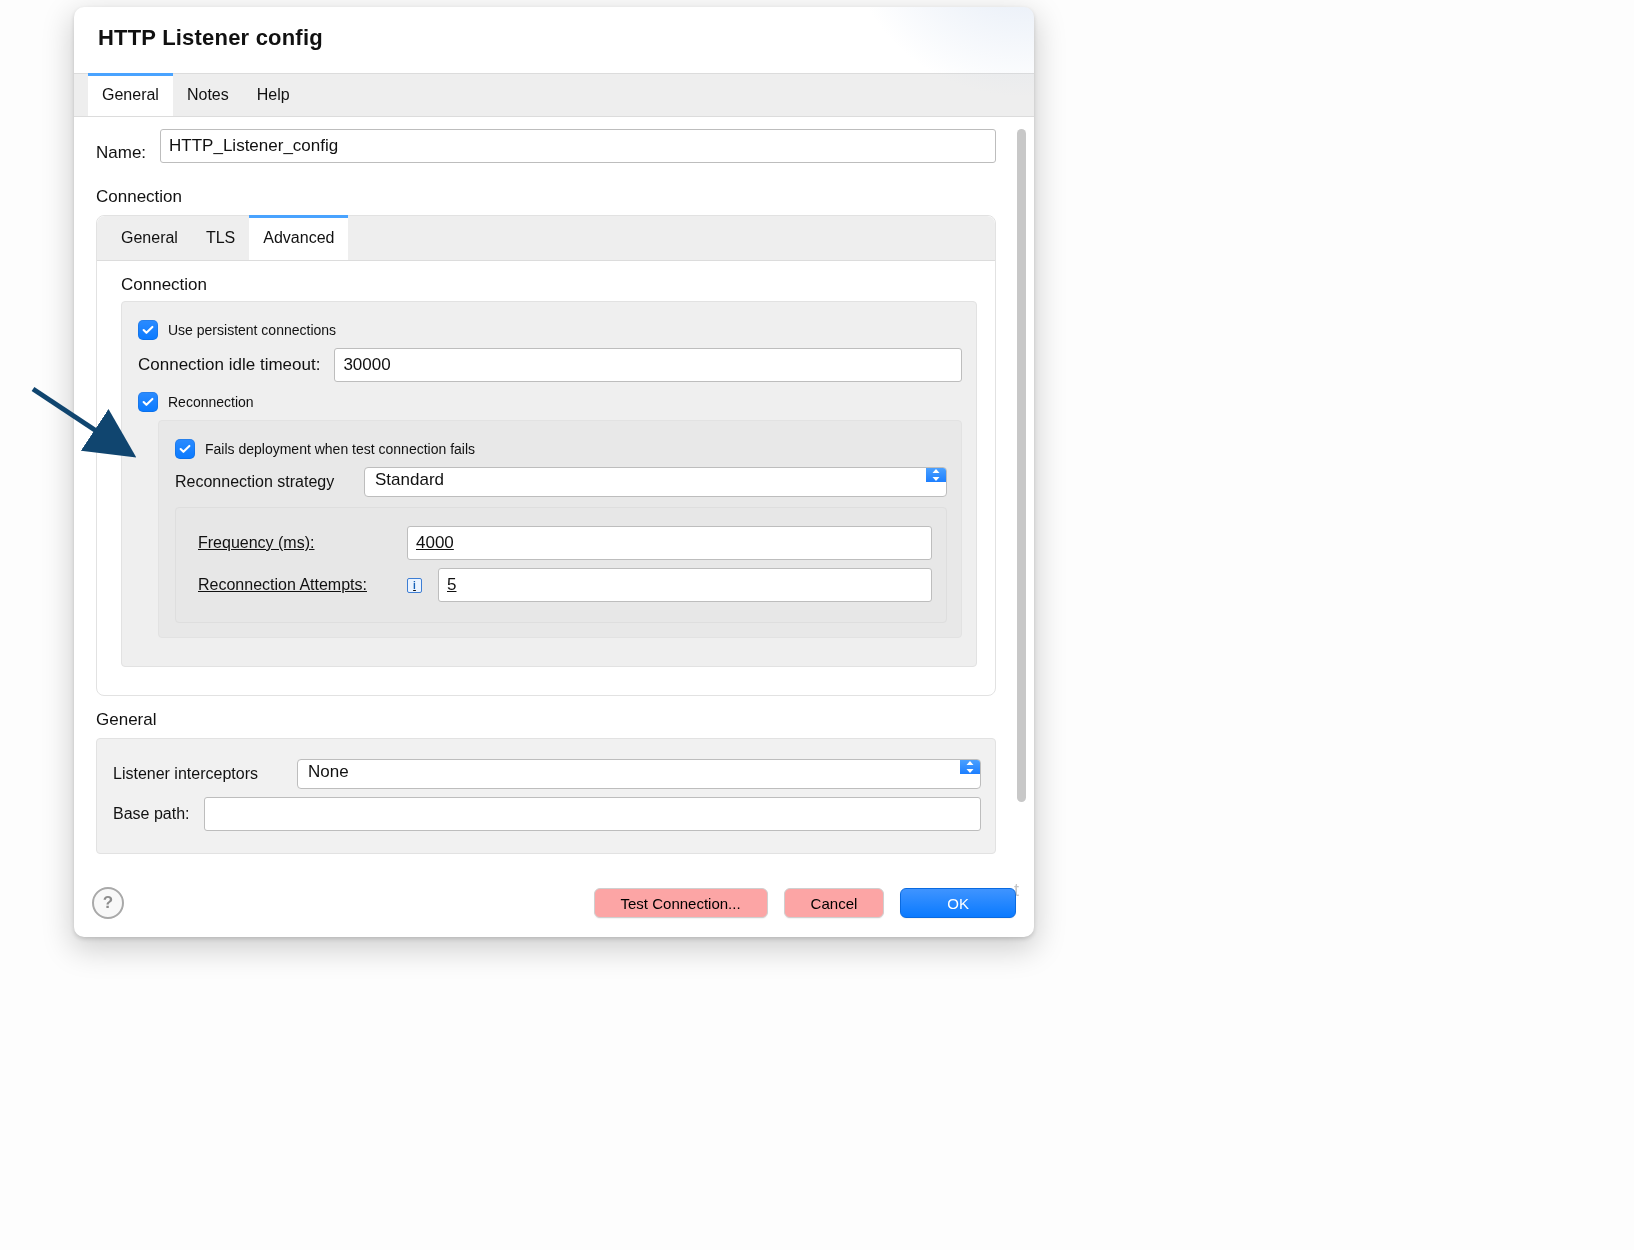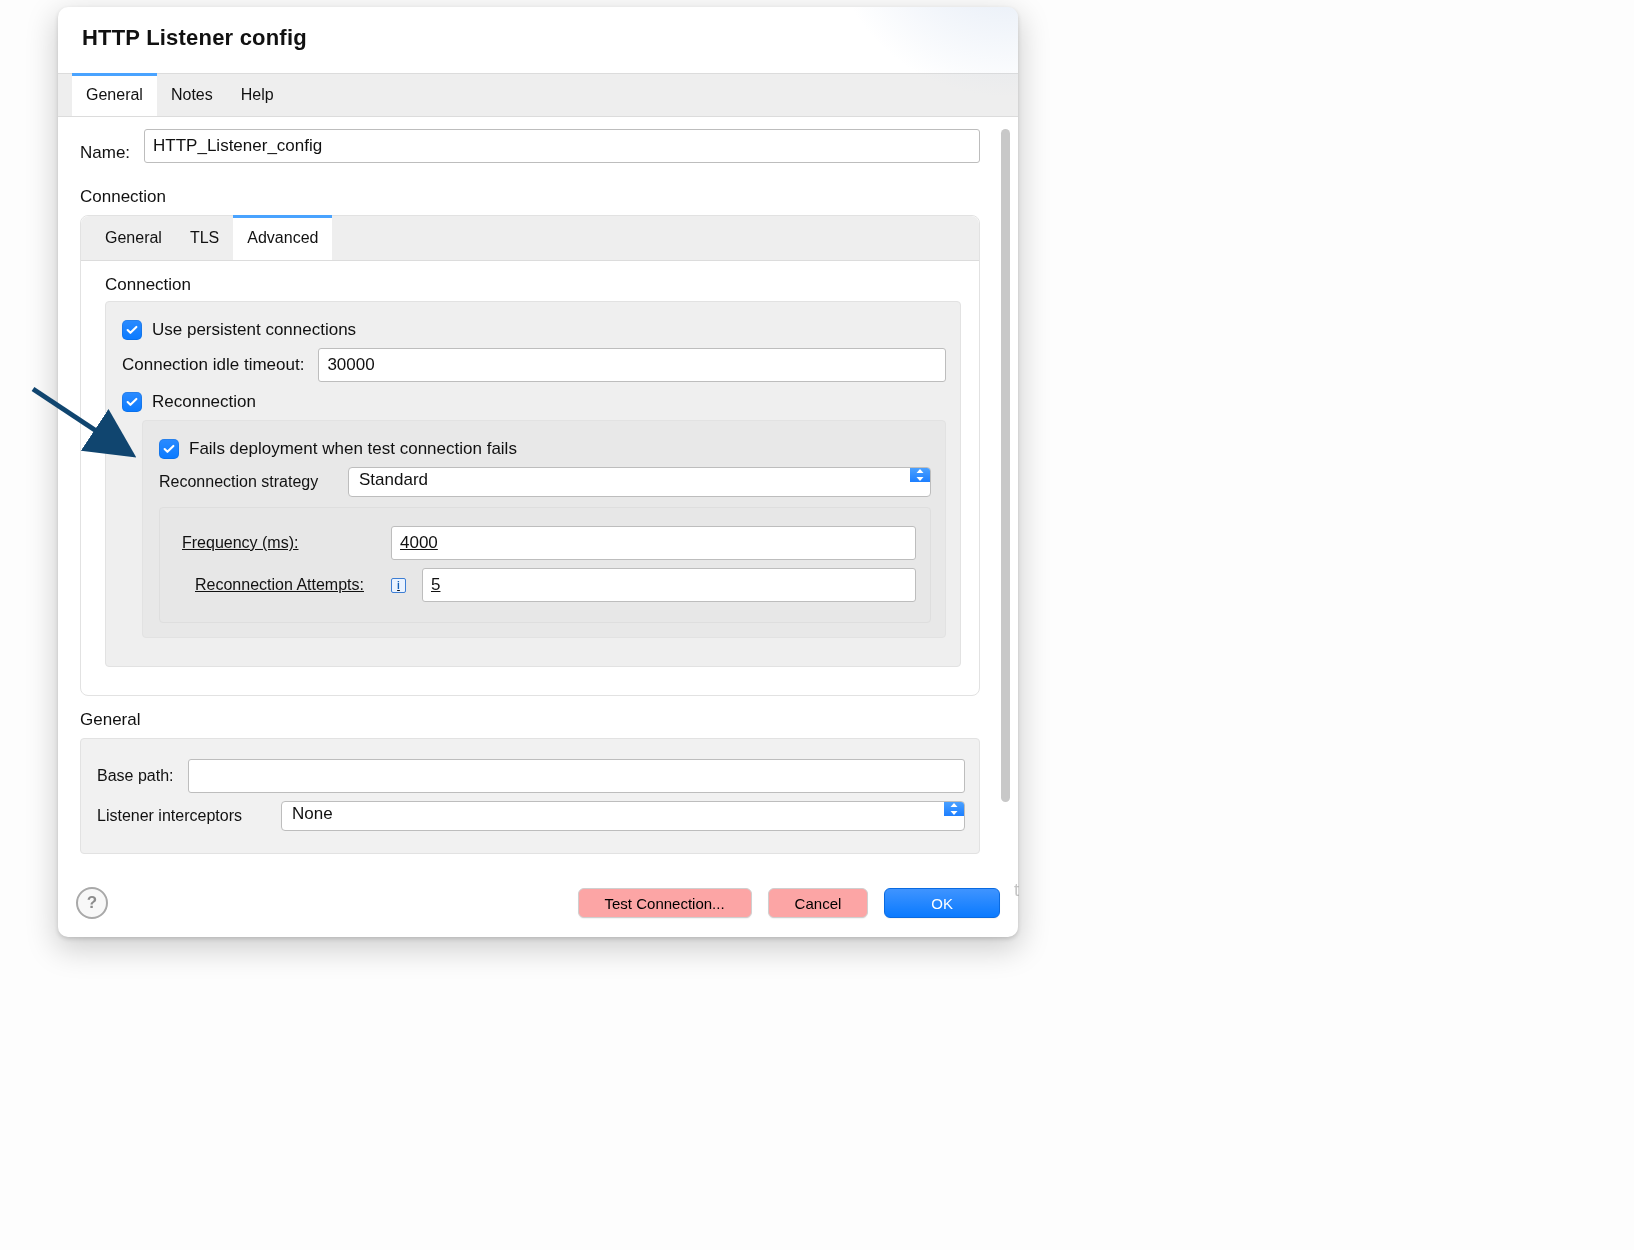--- a/index.html
+++ b/index.html
@@ -15,21 +15,21 @@
     --shadow:0 10px 30px 3px rgba(0,0,0,.18), 0 2px 4px rgba(0,0,0,.15);
     --arrow:#10456f;
   }
   html,body{margin:0;padding:0;background:#fdfdfd;font-family:-apple-system,BlinkMacSystemFont,"Segoe UI",Helvetica,Arial,sans-serif;color:var(--text);}
   body{width:1634px;height:1250px;position:relative;}
 
   .stage{position:absolute;left:0;top:0;right:0;bottom:0;}
 
   .dialog{
     position:absolute;
-    left:58px; top:7px;
+    left:74px; top:7px;
     width:960px; height:930px;
     background:var(--bg-dialog);
     border-radius:10px;
     box-shadow:var(--shadow);
     display:flex; flex-direction:column;
     overflow:hidden;
   }
   .dialog::after{ 
     content:"";position:absolute;right:-80px;top:-80px;width:300px;height:200px;
     background:radial-gradient(ellipse at 70% 0%, rgba(180,200,230,.45), rgba(255,255,255,0) 60%);
@@ -79,21 +79,21 @@
 
   .group-title{font-size:17px;margin:4px 0 6px 0;}
 
   .group{border:1px solid #e2e2e2;background:#f1f1f1;border-radius:4px;padding:12px 14px 14px 16px;margin-bottom:14px;}
   .group.light{background:#efefef;}
   .group.nested{background:#e8e8e8;}
 
   .chk-row{display:flex;align-items:center;gap:10px;margin:6px 0;}
   .chkbox{width:20px;height:20px;border-radius:5px;display:flex;align-items:center;justify-content:center;background:linear-gradient(#2b8bff,#0a7aff);box-shadow:inset 0 0 0 1px rgba(0,0,0,.08);}
   .chkbox svg{width:14px;height:14px;}
-  .chk-label{font-size:17px;}
+  .chk-label{font-size:14px;}
 
   .kv{display:flex;align-items:center;gap:14px;margin:8px 0;}
   .kv .lbl{min-width:200px;}
   .kv.short .lbl{min-width:auto;}
 
   
   .mac-select{flex:1;display:flex;align-items:flex-start;height:28px;border:1px solid #bdbdbd;border-radius:4px;background:#fff;overflow:hidden;}
   .mac-select .sel-text{flex:1;padding:2px 10px;font-size:17px;display:flex;align-items:center;}
   .mac-select .sel-btn{width:20px;background:linear-gradient(#4aa0ff,#1d7fff);display:flex;align-items:center;justify-content:center;color:#fff;}
   .mac-select .sel-btn svg{width:10px;height:14px;}
@@ -199,47 +199,47 @@
                     </div>
                   </div>
                 </div>
 
                 <div class="nested-panel">
                   <div class="kv short">
                     <div class="lbl small" style="min-width:195px;">Frequency (ms):</div>
                     <input type="text" class="field" value="4000" style="">
                   </div>
                   <div class="kv short">
-                    <div class="lbl small" style="min-width:195px;text-align:center;">Reconnection Attempts:</div>
+                    <div class="lbl small" style="min-width:195px;">Reconnection Attempts:</div>
                     <span class="info-icon">i</span>
                     <input type="text" class="field" value="5" style="">
                   </div>
                 </div>
               </div>
 
             </div>
           </div>
         </div>
 
         <div class="section-title" style="margin-top:14px;">General</div>
         <div class="group light" style="background:#f1f1f1;">
-          <div class="kv short">
-            <div class="lbl small">Base path:</div>
-            <input type="text" class="field" value="" style="">
-          </div>
           <div class="kv short">
             <div class="lbl small" style="min-width:170px;">Listener interceptors</div>
             <div class="mac-select">
               <div class="sel-text">None</div>
               <div class="sel-btn">
                 <svg viewBox="0 0 10 14">
                     <path d="M5 1L8.5 5H1.5zM5 13L1.5 9h7z" fill="#fff"></path>
                   </svg>
               </div>
             </div>
+          </div>
+          <div class="kv short">
+            <div class="lbl small">Base path:</div>
+            <input type="text" class="field" value="" style="">
           </div>
         </div>
 
       </div>
       <div class="scrollbar">
         <div class="scroll-thumb"></div>
       </div>
     </div>
 
     <div class="dlg-footer">

